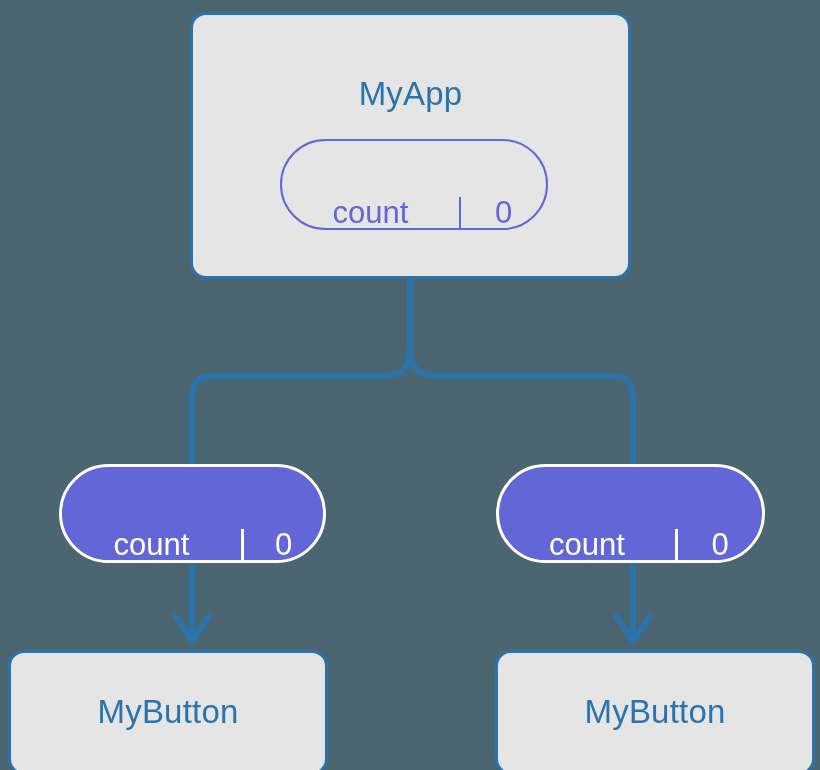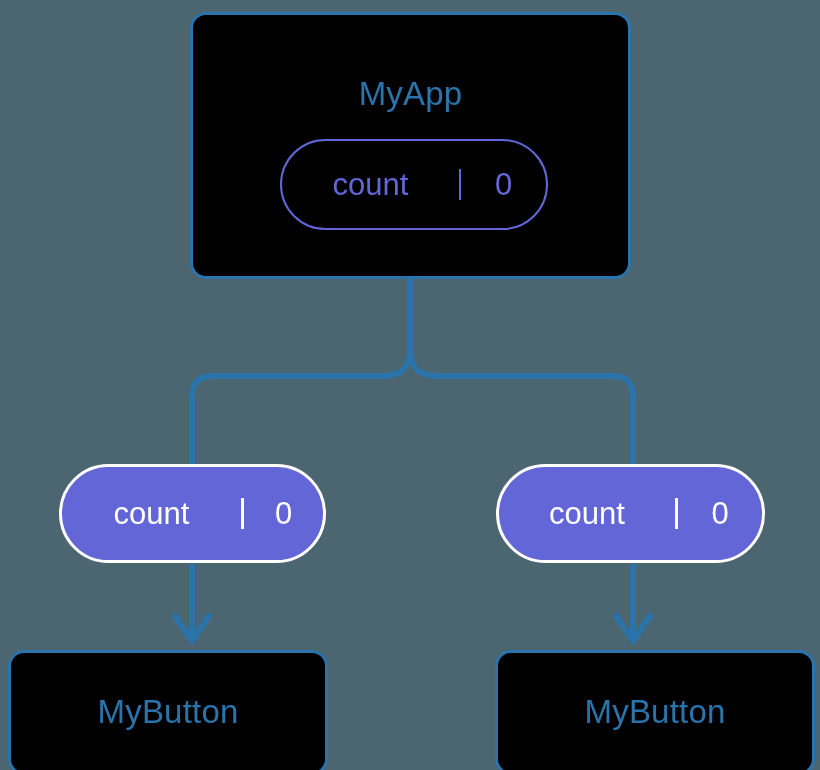--- a/index.html
+++ b/index.html
@@ -24,21 +24,21 @@
     left: 0;
     top: 0;
     width: 820px;
     height: 770px;
     pointer-events: none;
   }
 
   
   .component-card {
     position: absolute;
-    background: #000000;
+    background: #e5e5e5;
     border: 3px solid #2a74ab;
     border-radius: 16px;
     box-sizing: border-box;
   }
   #root-card {
     left: 190px;
     top: 12px;
     width: 441px;
     height: 267px;
   }
@@ -53,21 +53,21 @@
   }
   #root-card .component-title {
     top: 60px;
   }
 
   
   .state-pill {
     position: absolute;
     box-sizing: border-box;
     display: flex;
-    align-items: center;
+    align-items: flex-end;
     border-radius: 999px;
     overflow: hidden;
   }
   .state-pill .pill-key,
   .state-pill .pill-value {
     display: flex;
     align-items: center;
     justify-content: center;
     font-size: 31px;
     line-height: 1;

